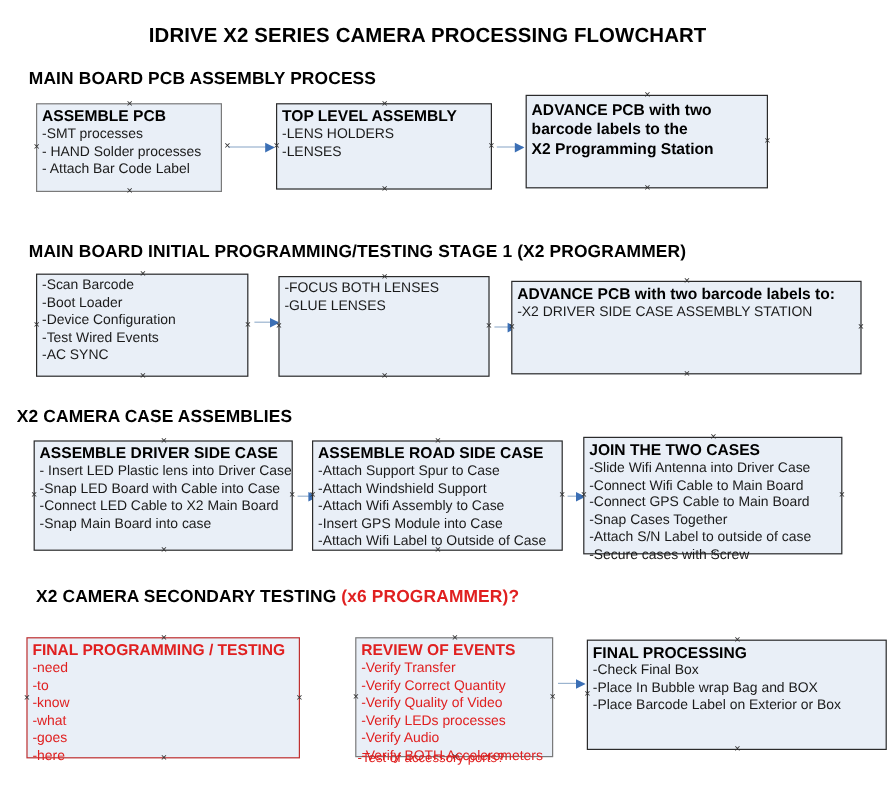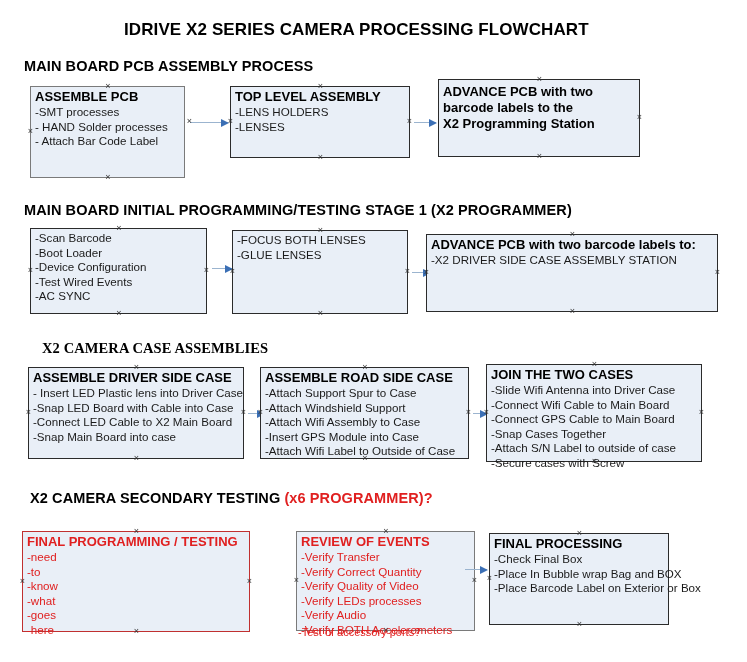--- a/index.html
+++ b/index.html
@@ -84,21 +84,21 @@
 <body>
 
 <div class="canvas">
 
   <div class="doc-title" style="left:124px;top:20px;">IDRIVE X2  SERIES CAMERA PROCESSING FLOWCHART</div>
 
   <div class="section-title" style="left:24px;top:58px;">
     <span>MAIN BOARD PCB ASSEMBLY PROCESS</span>
   </div>
 
-  <div class="box" style="left:30px;top:86px;width:155px;height:92px;border-color:#7a7a7a;">
+  <div class="box" style="left:30px;top:86px;width:155px;height:74px;border-color:#7a7a7a;">
     <div class="box-inner">
       <div class="box-title">ASSEMBLE PCB</div>
       <div class="box-line">-SMT processes</div>
       <div class="box-line">- HAND Solder processes</div>
       <div class="box-line">- Attach Bar Code Label</div>
     </div>
     <div class="hx" style="left:50%;top:-4px;margin-left:-3px;"></div>
     <div class="hx" style="left:-4px;top:50%;margin-top:-4px;"></div>
     <div class="hx" style="left:50%;bottom:-4px;margin-left:-3px;"></div>
   </div>
@@ -176,21 +176,21 @@
     <div class="box-inner">
       <div class="box-title">ADVANCE PCB with two barcode labels to:</div>
       <div class="box-line">-X2 DRIVER  SIDE  CASE  ASSEMBLY STATION</div>
     </div>
     <div class="hx" style="left:50%;top:-4px;margin-left:-3px;"></div>
     <div class="hx" style="left:-4px;top:50%;margin-top:-4px;"></div>
     <div class="hx" style="right:-4px;top:50%;margin-top:-4px;"></div>
     <div class="hx" style="left:50%;bottom:-4px;margin-left:-3px;"></div>
   </div>
 
-  <div class="section-title" style="left:42px;top:340px;font-family:Liberation Serif, serif;">
+  <div class="section-title" style="left:14px;top:340px;">
     <span>X2 CAMERA CASE ASSEMBLIES</span>
   </div>
 
   <div class="box dark" style="left:28px;top:367px;width:216px;height:92px;">
     <div class="box-inner">
       <div class="box-title">ASSEMBLE DRIVER SIDE CASE</div>
       <div class="box-line">- Insert LED Plastic lens into Driver Case</div>
       <div class="box-line">-Snap LED Board with Cable into Case</div>
       <div class="box-line">-Connect LED Cable to X2 Main Board</div>
       <div class="box-line">-Snap Main Board into case</div>
@@ -253,42 +253,42 @@
       <div class="box-line red">-what</div>
       <div class="box-line red">-goes</div>
       <div class="box-line red">-here</div>
     </div>
     <div class="hx" style="left:50%;top:-4px;margin-left:-3px;"></div>
     <div class="hx" style="left:-4px;top:50%;margin-top:-4px;"></div>
     <div class="hx" style="right:-4px;top:50%;margin-top:-4px;"></div>
     <div class="hx" style="left:50%;bottom:-4px;margin-left:-3px;"></div>
   </div>
 
-  <div class="box" style="left:296px;top:531px;width:179px;height:100px;border-color:#7a7a7a;">
+  <div class="box" style="left:296px;top:531px;width:165px;height:100px;border-color:#7a7a7a;">
     <div class="box-inner">
       <div class="box-title red">REVIEW OF EVENTS</div>
       <div class="box-line red">-Verify Transfer</div>
       <div class="box-line red">-Verify Correct Quantity</div>
       <div class="box-line red">-Verify Quality of Video</div>
       <div class="box-line red">-Verify LEDs processes</div>
       <div class="box-line red">-Verify Audio</div>
       <div class="box-line red">-Verify BOTH Accelerometers</div>
     </div>
     <div class="hx" style="left:50%;top:-4px;margin-left:-3px;"></div>
     <div class="hx" style="left:-4px;top:50%;margin-top:-4px;"></div>
     <div class="hx" style="right:-4px;top:50%;margin-top:-4px;"></div>
     <div class="hx" style="left:50%;bottom:-4px;margin-left:-3px;"></div>
   </div>
   <div class="overflow-line" style="left:298px;top:625px;">-Test of accessory ports?</div>
 
   <div class="conn" style="left:465px;top:569px;width:22px;">
     <span class="head"></span>
   </div>
 
-  <div class="box dark" style="left:489px;top:533px;width:180px;height:92px;">
+  <div class="box dark" style="left:489px;top:533px;width:250px;height:92px;">
     <div class="box-inner">
       <div class="box-title">FINAL PROCESSING</div>
       <div class="box-line"> -Check Final Box</div>
       <div class="box-line">-Place In Bubble wrap Bag and BOX</div>
       <div class="box-line">-Place Barcode Label on Exterior or Box</div>
     </div>
     <div class="hx" style="left:50%;top:-4px;margin-left:-3px;"></div>
     <div class="hx" style="left:-4px;top:50%;margin-top:-4px;"></div>
     <div class="hx" style="left:50%;bottom:-4px;margin-left:-3px;"></div>
   </div>

